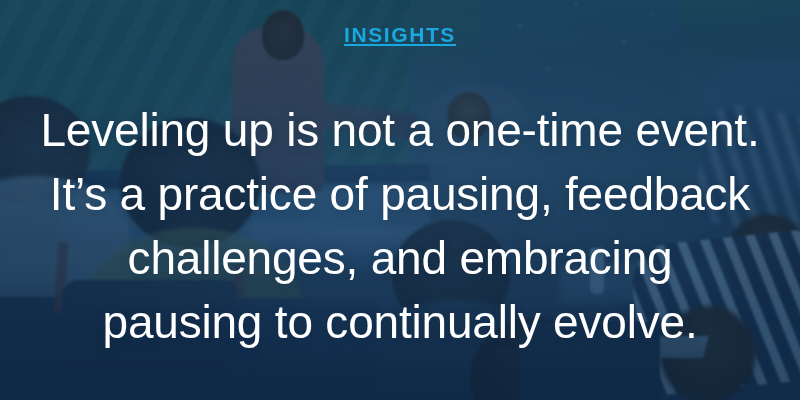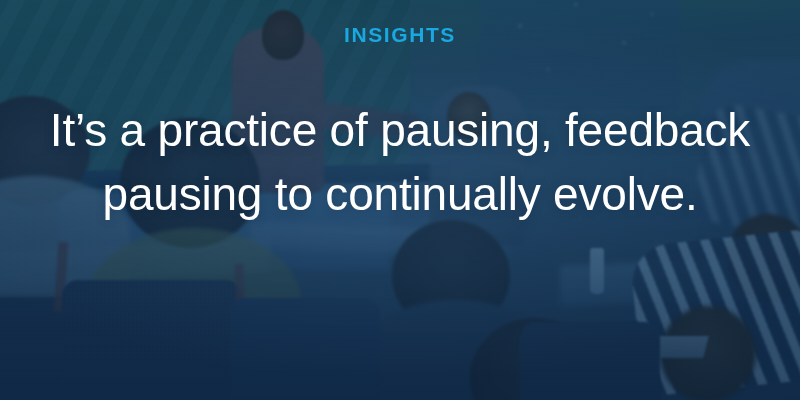--- a/index.html
+++ b/index.html
@@ -283,20 +283,21 @@
   }
   .eyebrow {
     margin-top: 24px;
     font-size: 21px;
     font-weight: 700;
     letter-spacing: 1.6px;
     line-height: 1;
     color: #19a8e0;
     text-align: center;
     user-select: none;
+    text-decoration: underline;
   }
   .quote {
     position: absolute;
     left: 0; right: 0;
     top: 98px;
     text-align: center;
     color: #ffffff;
     font-size: 46px;
     font-weight: 300;
     line-height: 64px;
@@ -359,18 +360,20 @@
   <div class="overlay">
     <div class="overlay-solid"></div>
     <div class="overlay-grad"></div>
     <div class="overlay-lift"></div>
   </div>
 
   <div class="content">
     <div class="eyebrow">INSIGHTS</div>
 
     <div class="quote">
+      <span class="ln">Leveling up is not a one-time event.</span>
       <span class="ln">It’s a practice of pausing, feedback</span>
+      <span class="ln">challenges, and embracing</span>
       <span class="ln">pausing to continually evolve.</span>
     </div>
   </div>
 
 </div>
 
 </body></html>

